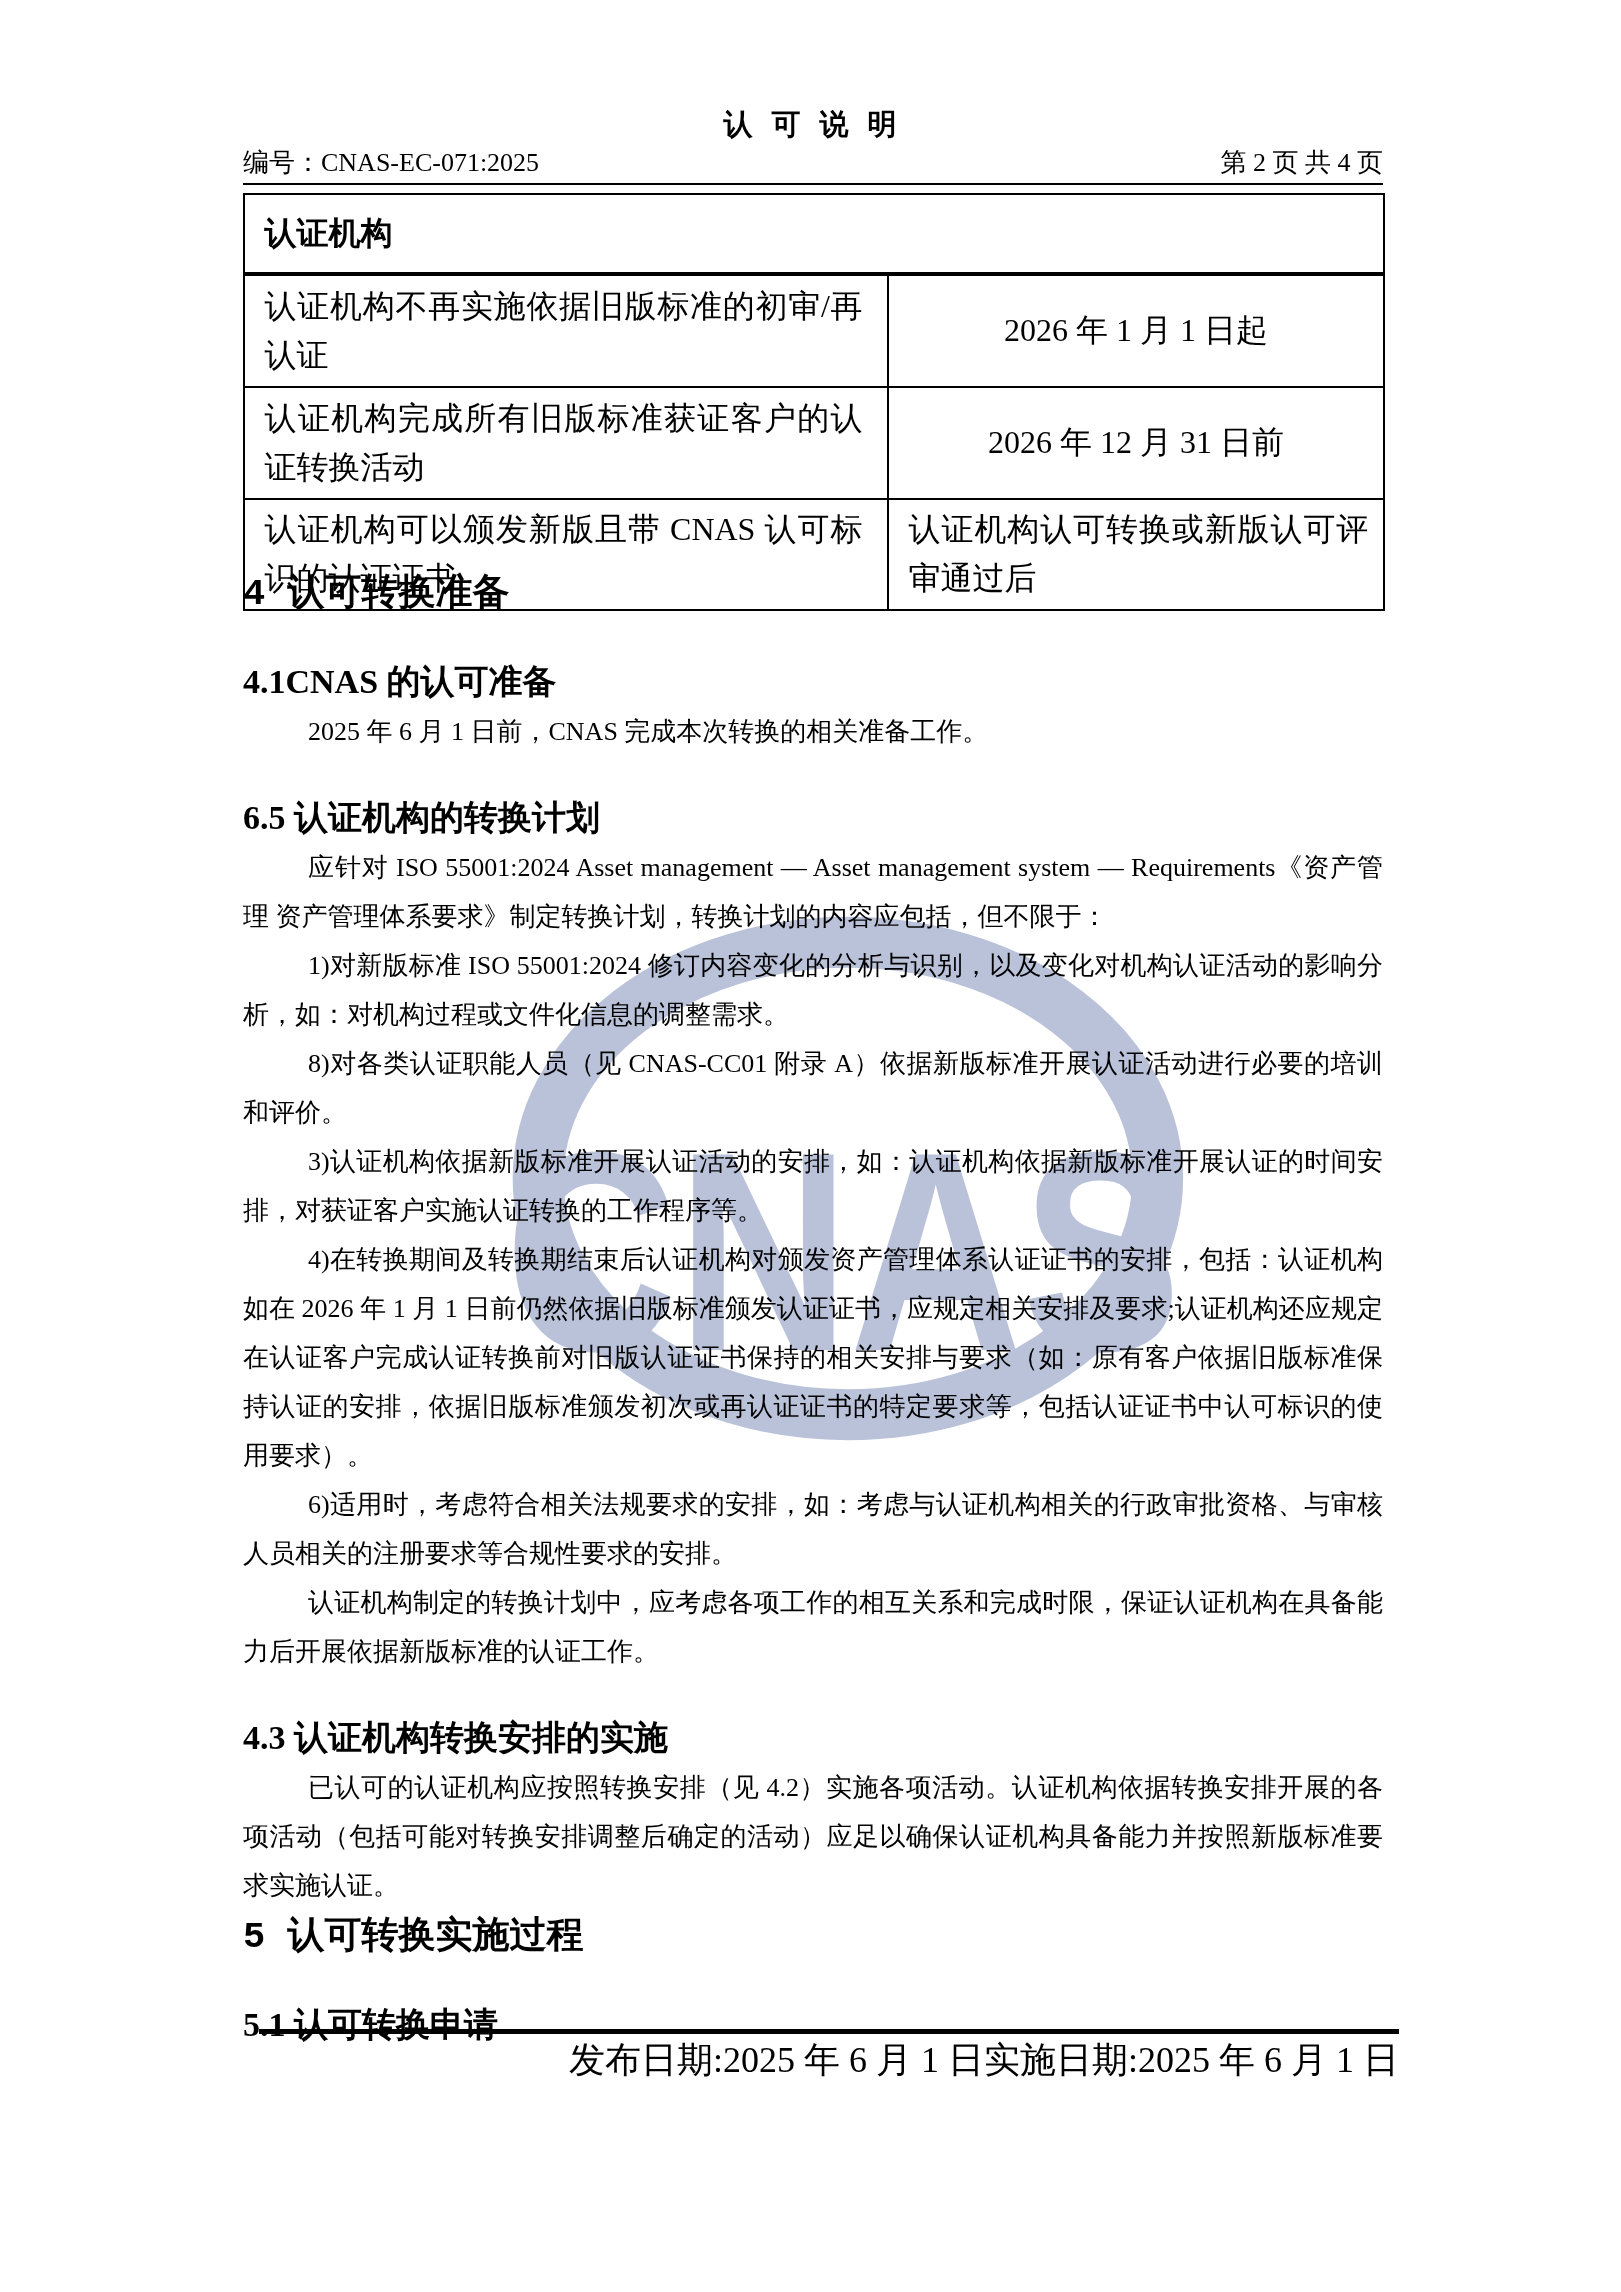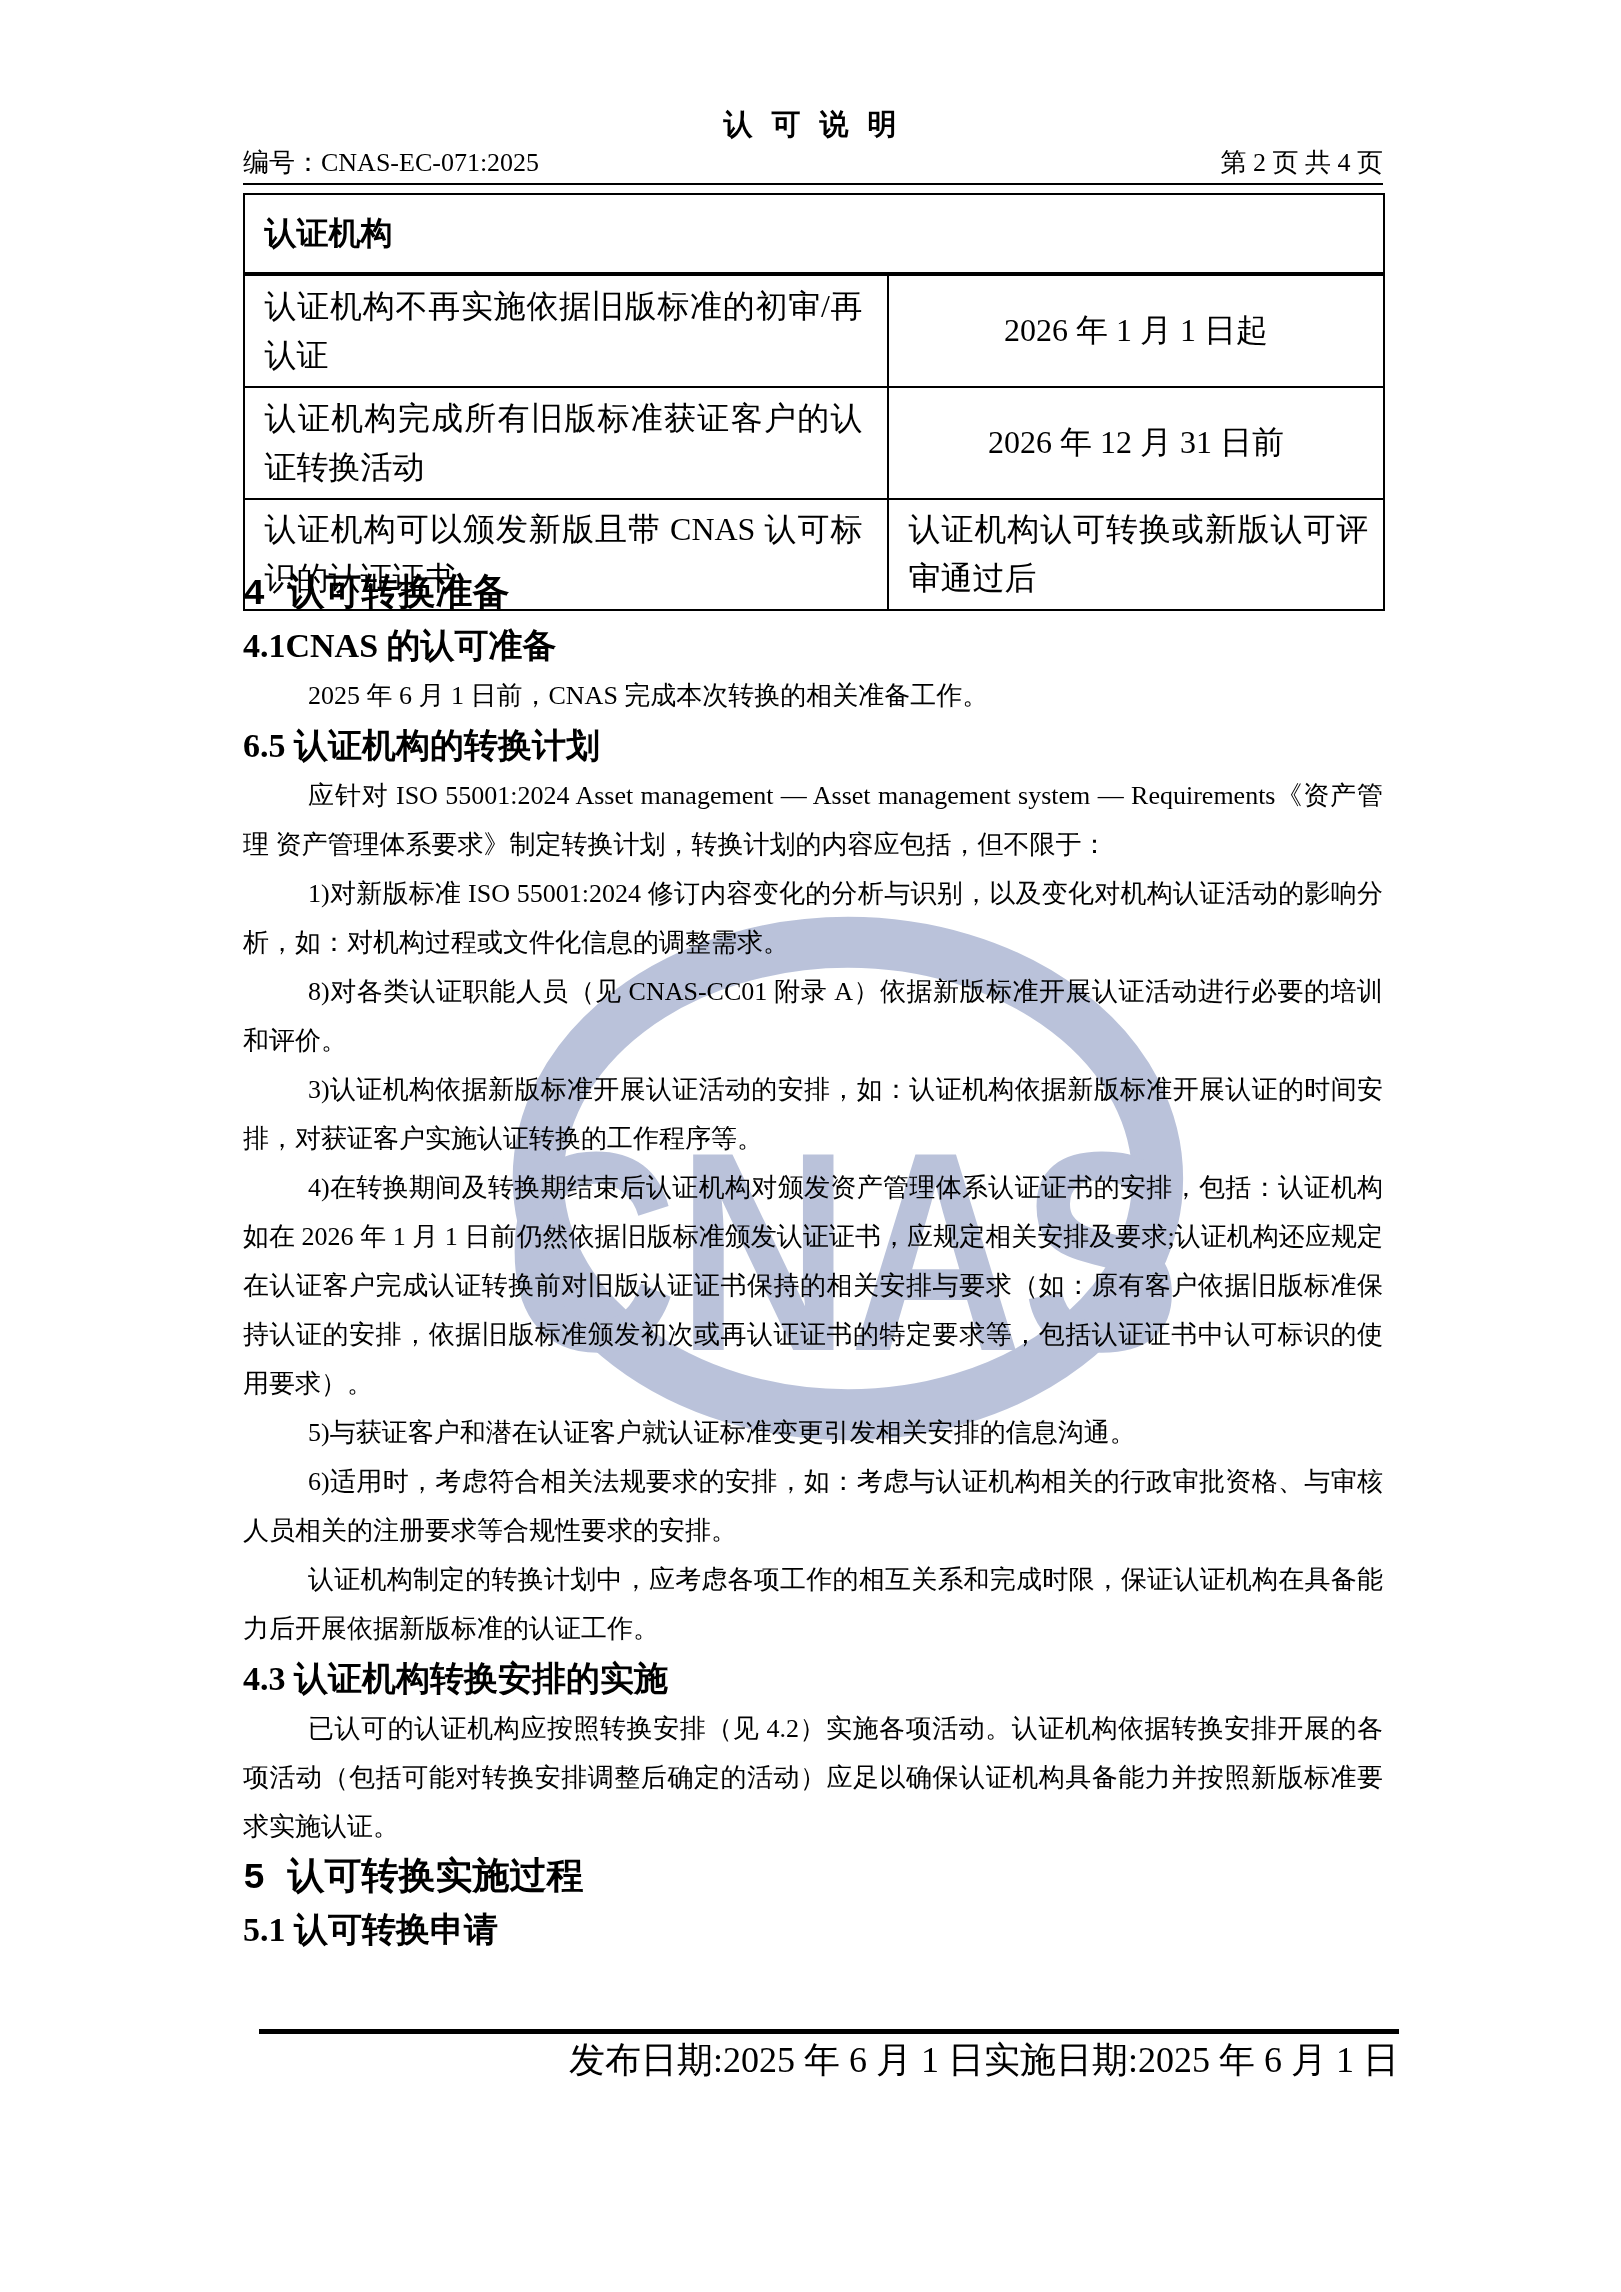--- a/index.html
+++ b/index.html
@@ -64,21 +64,21 @@
     text-align:justify;padding:5.9px 14.7px 5.9px 19.6px;
   }
   
   .body-content{
     position:absolute;left:243px;top:567px;width:1140px;z-index:1;
   }
   .body-content .h1{
     font-size:37px;font-weight:bold;line-height:51px;margin-top:2px;font-family:Liberation Mono, monospace;
   }
   .body-content .h2{
-    font-size:34px;font-weight:bold;line-height:51px;
+    font-size:34px;font-weight:bold;line-height:51px;margin-top:36px;
   }
   .body-content .p{
     font-size:26px;line-height:49px;
     text-align:justify;text-indent:65px;
   }
   
   .doc-footer{
     position:absolute;left:259px;top:2029px;width:1140px;z-index:1;
     border-top:5.9px solid #000;padding-top:9.8px;
     display:flex;justify-content:flex-end;
@@ -128,21 +128,20 @@
   <div class="body-content">
     <div class="h1">4 认可转换准备</div>
     <div class="h2">4.1CNAS 的认可准备</div>
     <div class="p">2025 年 6 月 1 日前，CNAS 完成本次转换的相关准备工作。</div>
     <div class="h2">6.5 认证机构的转换计划</div>
     <div class="p">应针对 ISO 55001:2024 Asset management — Asset management system — Requirements《资产管理 资产管理体系要求》制定转换计划，转换计划的内容应包括，但不限于：</div>
     <div class="p">1)对新版标准 ISO 55001:2024 修订内容变化的分析与识别，以及变化对机构认证活动的影响分析，如：对机构过程或文件化信息的调整需求。</div>
     <div class="p">8)对各类认证职能人员（见 CNAS-CC01 附录 A）依据新版标准开展认证活动进行必要的培训和评价。</div>
     <div class="p">3)认证机构依据新版标准开展认证活动的安排，如：认证机构依据新版标准开展认证的时间安排，对获证客户实施认证转换的工作程序等。</div>
     <div class="p">4)在转换期间及转换期结束后认证机构对颁发资产管理体系认证证书的安排，包括：认证机构如在 2026 年 1 月 1 日前仍然依据旧版标准颁发认证证书，应规定相关安排及要求;认证机构还应规定在认证客户完成认证转换前对旧版认证证书保持的相关安排与要求（如：原有客户依据旧版标准保持认证的安排，依据旧版标准颁发初次或再认证证书的特定要求等，包括认证证书中认可标识的使用要求）。</div>
-    <div class="p">5)与获证客户和潜在认证客户就认证标准变更引发相关安排的信息沟通。</div>
     <div class="p">6)适用时，考虑符合相关法规要求的安排，如：考虑与认证机构相关的行政审批资格、与审核人员相关的注册要求等合规性要求的安排。</div>
     <div class="p">认证机构制定的转换计划中，应考虑各项工作的相互关系和完成时限，保证认证机构在具备能力后开展依据新版标准的认证工作。</div>
     <div class="h2">4.3 认证机构转换安排的实施</div>
     <div class="p">已认可的认证机构应按照转换安排（见 4.2）实施各项活动。认证机构依据转换安排开展的各项活动（包括可能对转换安排调整后确定的活动）应足以确保认证机构具备能力并按照新版标准要求实施认证。</div>
     <div class="h1">5 认可转换实施过程</div>
     <div class="h2">5.1 认可转换申请</div>
   </div>
 
   <div class="doc-footer">
     <span>发布日期:2025 年 6 月 1 日</span>

